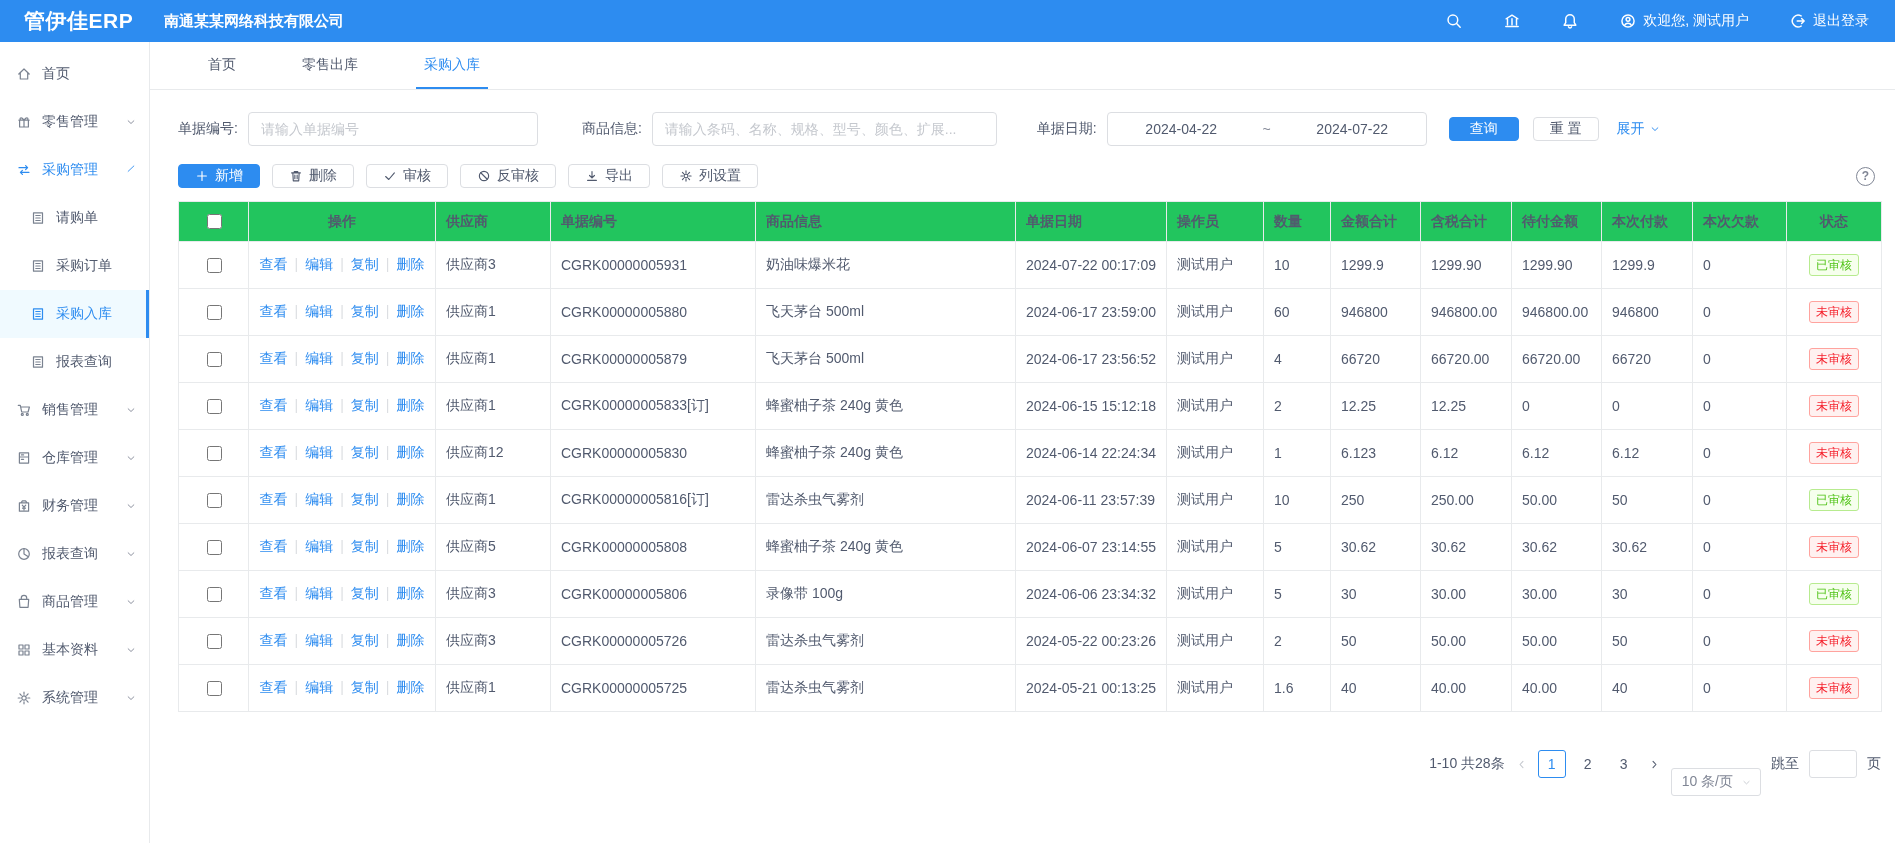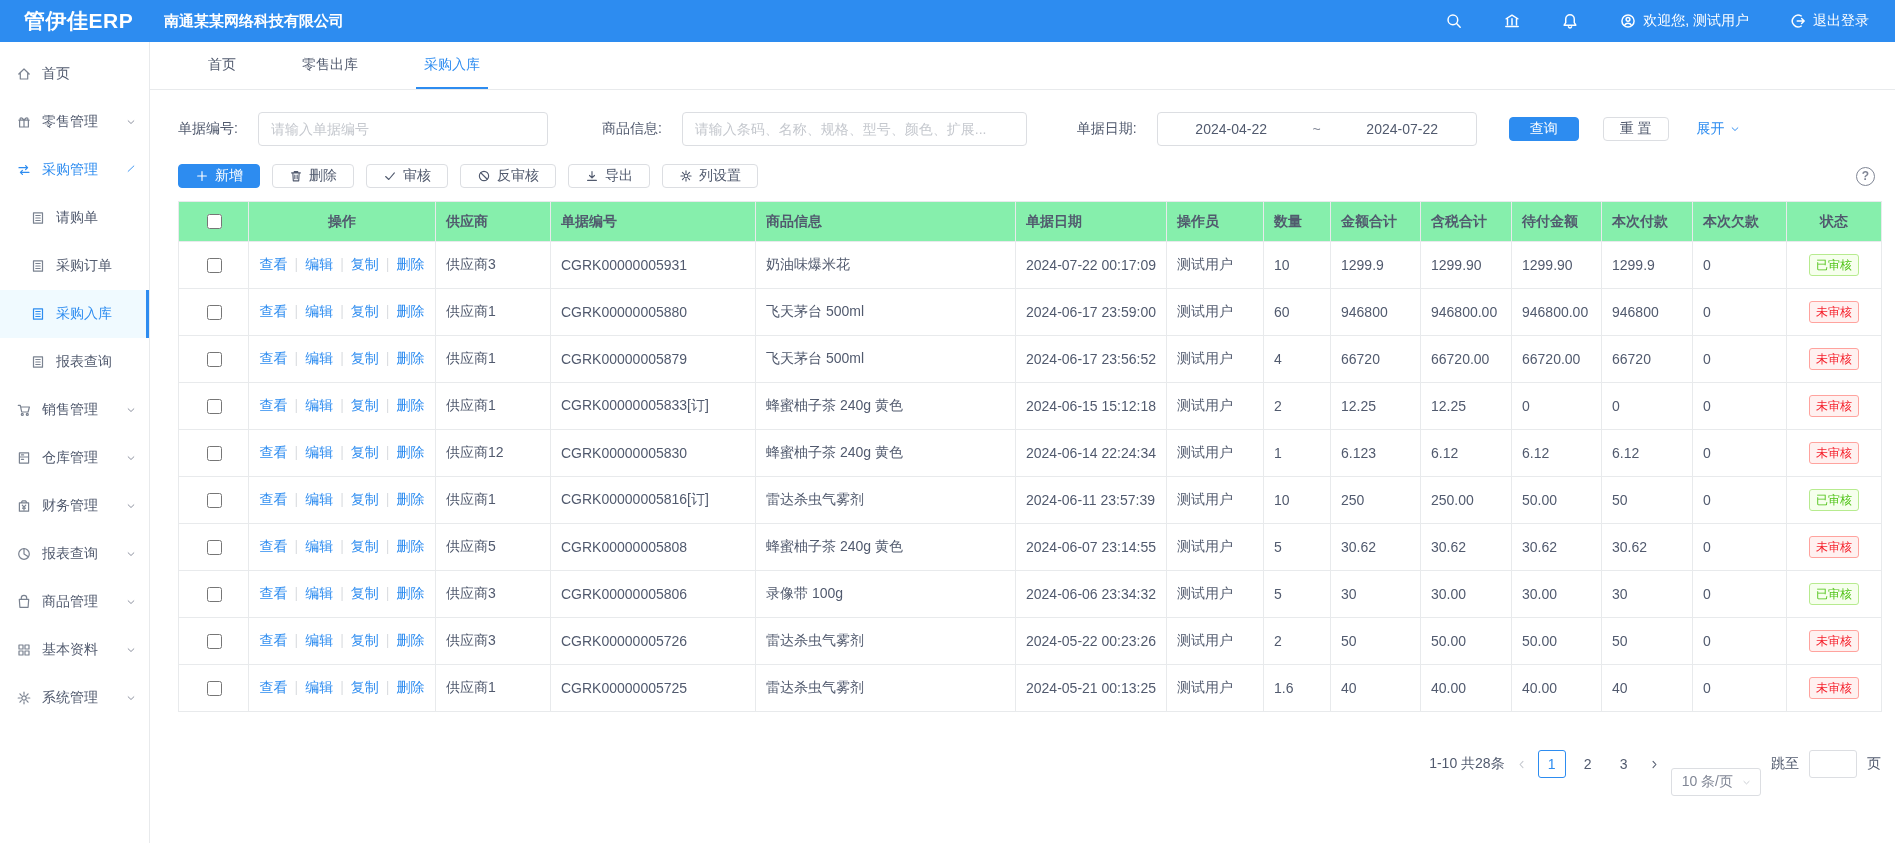--- a/index.html
+++ b/index.html
@@ -30,21 +30,21 @@
   .side-item.selected .icon { color:#2d8cf0; }
 
   .main { flex:1; display:flex; flex-direction:column; min-width:0; }
 
   
   .tabsbar { height:48px; border-bottom:1px solid #e8eaec; display:flex; align-items:stretch; padding-left:50px; gap:50px; background:#fff; }
   .tab { display:flex; align-items:center; padding:0 8px; font-size:14px; color:#515a6e; cursor:pointer; border-bottom:2px solid transparent; }
   .tab.active { color:#2d8cf0; border-bottom-color:#2d8cf0; }
 
   
-  .filterbar { display:flex; align-items:center; padding:22px 14px 0 28px; font-size:14px;gap:10px; }
+  .filterbar { display:flex; align-items:center; padding:22px 14px 0 28px; font-size:14px; }
   .f-label { margin-right:10px; white-space:nowrap; }
   .f-input { height:34px; border:1px solid #dcdee2; border-radius:4px; padding:16px 12px; font-size:14px;
     color:#515a6e; outline:none; font-family:inherit; background:#fff; }
   .f-input::placeholder { color:#c5c8ce; }
   .w1 { width:290px; margin-right:44px; }
   .w2 { width:345px; margin-right:40px; }
   .daterange { width:320px; height:34px; border:1px solid #dcdee2; border-radius:4px; display:flex;
     align-items:center; font-size:14px; color:#515a6e; cursor:pointer; }
   .daterange span { flex:1; text-align:center; }
   .daterange .sep { flex:0 0 24px; color:#808695; }
@@ -59,21 +59,21 @@
   
   .toolbar { display:flex; align-items:center; gap:12px; padding:18px 20px 0 28px;justify-content:space-between; }
   .toolbar .btn .icon svg { width:14px; height:14px; }
   .help-circle { margin-left:auto; width:19px; height:19px; border:1.5px solid #808695; border-radius:50%;
     color:#808695; font-size:12px; font-weight:bold; display:flex; align-items:center; justify-content:center; cursor:pointer; }
 
   
   .tablewrap { margin:13px 14px 0 28px; }
   table { border-collapse:collapse; table-layout:fixed; width:1703px; font-size:14px; }
   th,td { border:1px solid #e8eaec; padding:0 10px; overflow:hidden; white-space:nowrap; text-overflow:ellipsis; }
-  thead th { background:#86efac; height:40px; font-weight:bold; color:#515a6e; text-align:left; }
+  thead th { background:#22c55e; height:40px; font-weight:bold; color:#515a6e; text-align:left; }
   tbody td { height:47px; color:#515a6e; background:#fff; }
   th.c, td.c { text-align:center; padding:0 4px; }
   td.actions { text-align:center; }
   .lnk { color:#2d8cf0; cursor:pointer; }
   .lnk:not(:first-child)::before { content:"|"; color:#dcdee2; margin:0 7px; font-weight:normal; }
   input[type="checkbox"] { width:15px; height:15px; accent-color:#2d8cf0; cursor:pointer; }
   .badge { display:inline-block; font-size:12px; line-height:1; padding:4px 6px; border-radius:3px; border:1px solid; }
   .badge.approved { color:#52c41a; border-color:#b7eb8f; background:#f6ffed; }
   .badge.pending  { color:#f5222d; border-color:#ffa39e; background:#fff1f0; }
 

